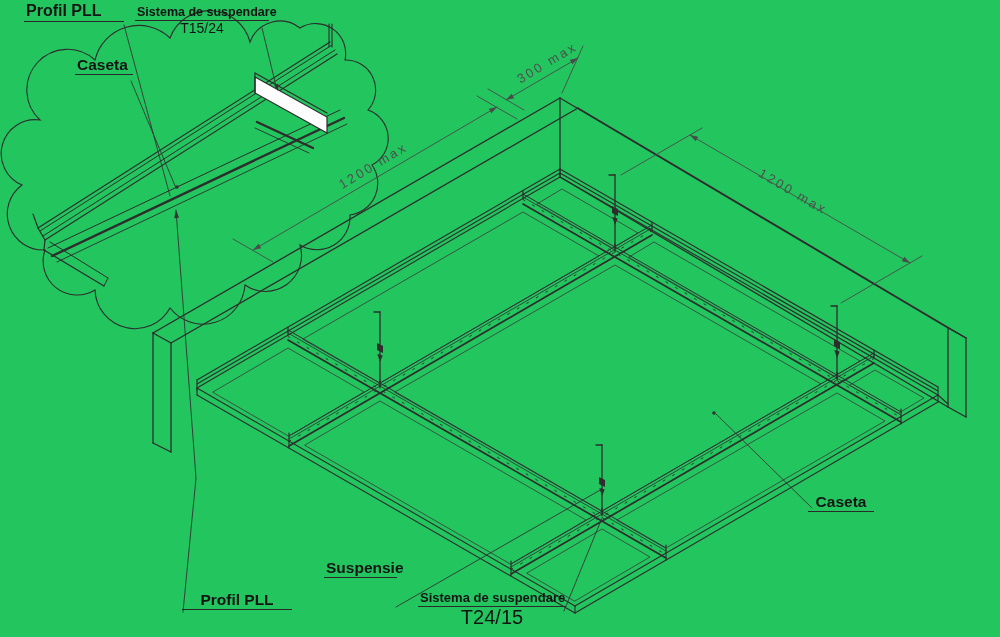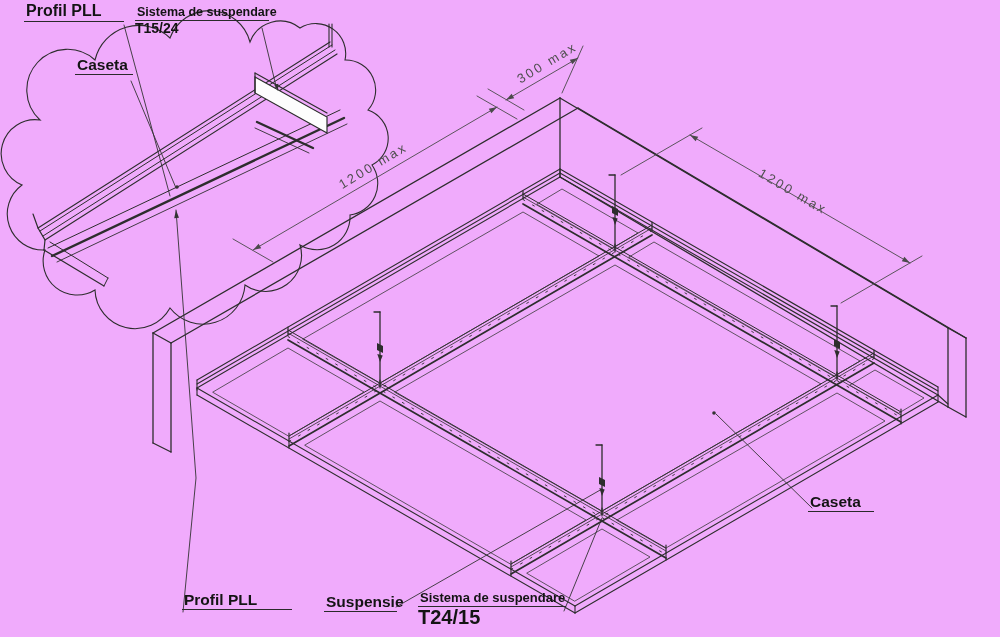--- a/index.html
+++ b/index.html
@@ -1,27 +1,27 @@
 <!DOCTYPE html>
 <html><head>
 <meta charset="utf-8">
 <style>
   html,body{margin:0;padding:0;background:#fff;}
   .stage{
     position:relative;width:1000px;height:637px;overflow:hidden;
-    background:#f0abfc;font-family:"Liberation Sans", sans-serif;
+    background:#22c55e;font-family:"Liberation Sans", sans-serif;
   }
   .stage svg{position:absolute;left:0;top:0;}
   .lbl{
     position:absolute;color:#141414;font-weight:700;
-    line-height:1.05;text-align:left;white-space:nowrap;
+    line-height:1.05;text-align:center;white-space:nowrap;
   }
   .lbl .u{display:inline-block;border-bottom:1.6px solid #2a2a2a;padding:0 2px 1px 2px;}
   .lbl .u.full{display:block;}
-  .lbl .sub{display:block;font-weight:700;}
+  .lbl .sub{display:block;font-weight:400;}
   .dim{
     position:absolute;color:#4f4f4f;font-weight:400;font-size:13px;
     letter-spacing:2.5px;text-align:center;white-space:nowrap;
     transform-origin:center center;
   }
 </style>
 </head>
 <body>
 
 <div class="stage">
@@ -237,21 +237,21 @@
   </div>
 
   <div class="lbl" style="left:808px;top:494px;width:66px;font-size:15.5px;">
     <span class="u full">Caseta</span>
   </div>
 
   <div class="lbl" style="left:182px;top:592px;width:110px;font-size:15.5px;">
     <span class="u full">Profil PLL</span>
   </div>
 
-  <div class="lbl" style="left:324px;top:594px;width:73px;font-size:15.5px;">
+  <div class="lbl" style="left:324px;top:560px;width:73px;font-size:15.5px;">
     <span class="u full">Suspensie</span>
   </div>
 
   <div class="lbl" style="left:418px;top:591px;width:148px;font-size:13px;font-weight:600;">
     <span class="u full">Sistema de suspendare</span>
     <span class="sub" style="font-size:20px;">T24/15</span>
   </div>
 
   <div class="dim" style="left:330px;top:158px;width:86px;transform:rotate(-31deg);">1200 max</div>
 

